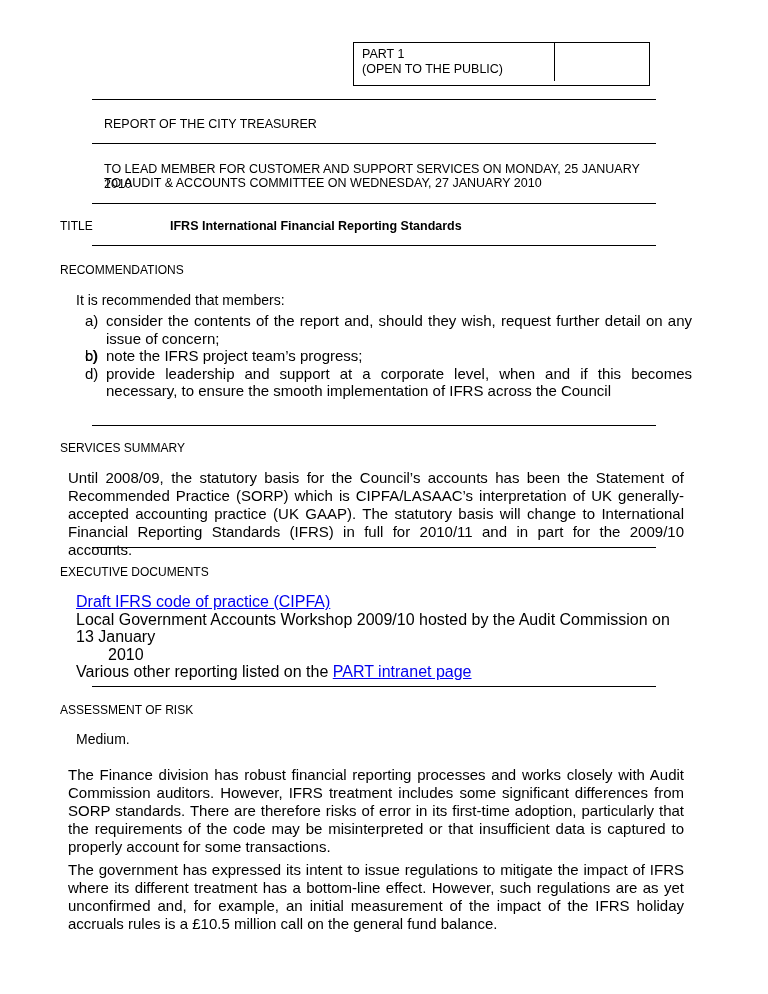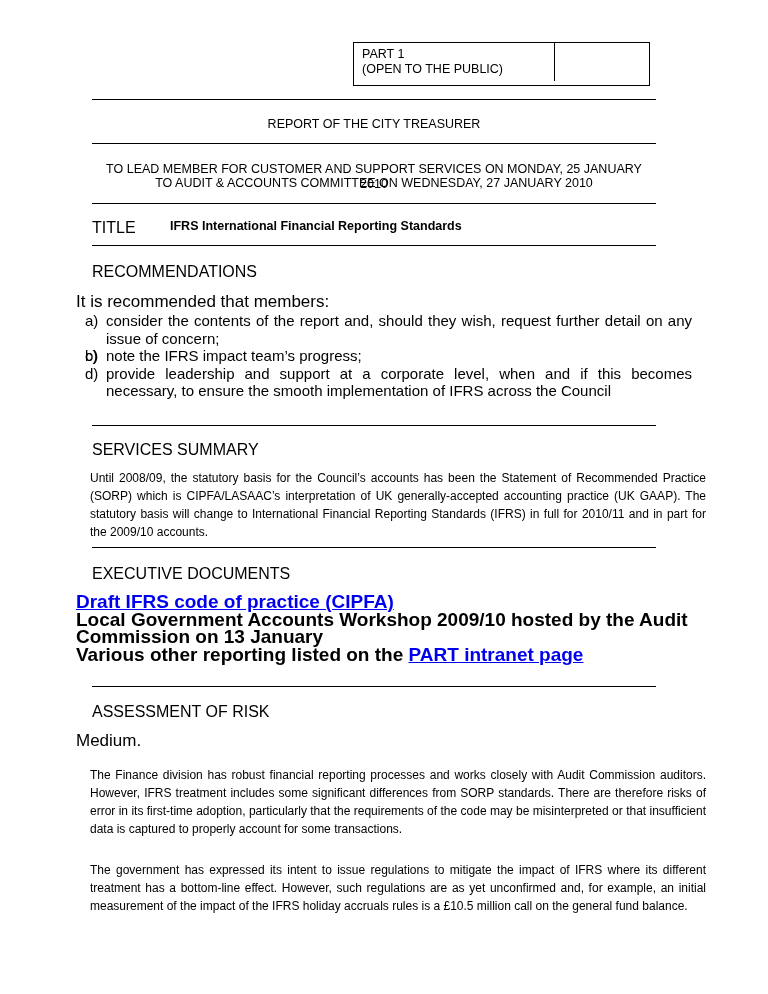--- a/index.html
+++ b/index.html
@@ -7,31 +7,31 @@
     width: 768px; height: 994px; position: relative; overflow: hidden;
     font-family: "Liberation Sans", sans-serif; color: #000; font-size: 13.5px;
   }
   .abs { position: absolute; flex-direction: column; }
   .hr { position: absolute; left: 92px; width: 564px; height: 0; border-top: 1.5px solid #000; }
 
   .partbox { left: 353px; top: 42px; width: 295px; height: 42px; border: 1px solid #000; display: flex; }
   .partbox .c1 { width: 201px; border-right: 1px solid #000; padding: 4px 8px; box-sizing: border-box; font-size: 12.5px; line-height: 15px; }
   .partbox .c2 { flex: 1; padding: 4px 8px; box-sizing: border-box; font-size: 12.5px; line-height: 15px; }
 
-  .center { left: 92px; width: 564px; text-align: center; font-size: 12.5px; line-height: 15px; }
-  .label { font-size: 16px; left: 92px; }
-  .body-text { left: 90px; width: 616px; font-size: 12px; line-height: 18px; text-align: justify; }
-  .lead { font-size: 17px; }
+  .center { left: 104px; width: 564px; font-size: 12.5px; line-height: 15px; }
+  .label { font-size: 12px; left: 60px; }
+  .body-text { left: 68px; width: 616px; font-size: 15px; line-height: 18px; text-align: justify; }
+  .lead { font-size: 14px; }
 
   ol.recs { position: absolute; left: 76px; top: 312px; width: 616px; margin: 0; padding: 0; list-style: none; font-size: 15px; line-height: 17.5px; }
   ol.recs li { position: relative; padding-left: 30px; text-align: justify; }
   ol.recs li .mk { position: absolute; left: 9px; top: 0; }
 
   a.link { color: #0000ee; text-decoration: underline; }
-  .bg { left: 76px; width: 616px; font-size: 19px; line-height: 17.5px; font-weight: bold; }
+  .bg { left: 76px; width: 616px; font-size: 16px; line-height: 17.5px; }
   .bg .indent { padding-left: 32px; }
 </style>
 </head>
 <body>
 
 <div class="abs partbox">
   <div class="c1">
     <div>PART 1</div>
     <div>(OPEN TO THE PUBLIC)</div>
   </div>
@@ -47,34 +47,35 @@
 <div class="abs label" style="top:219px">TITLE</div>
 <div class="abs" style="left:170px; top:219px; font-size:12.5px; font-weight:bold;">IFRS International Financial Reporting Standards</div>
 <div class="hr" style="top:245px"></div>
 
 <div class="abs label" style="top:263px">RECOMMENDATIONS</div>
 <div class="abs lead" style="left:76px; top:292px">It is recommended that members:</div>
 
 <ol class="recs">
   <li><span class="mk">a)</span><span>consider the contents of the report and, should they wish, request further detail on any issue of concern;</span></li>
   <li><span class="mk">b)</span></li>
-  <li><span class="mk">c)</span><span>note the IFRS impact team’s progress;</span></li>
+  <li><span class="mk">c)</span><span>note the IFRS project team’s progress;</span></li>
   <li><span class="mk">d)</span><span>provide leadership and support at a corporate level, when and if this becomes necessary, to ensure the smooth implementation of IFRS across the Council</span></li>
 </ol>
 
 <div class="hr" style="top:425px"></div>
 <div class="abs label" style="top:441px">SERVICES SUMMARY</div>
 <div class="abs body-text" style="top:469px">Until 2008/09, the statutory basis for the Council’s accounts has been the Statement of Recommended Practice (SORP) which is CIPFA/LASAAC’s interpretation of UK generally-accepted accounting practice (UK GAAP). The statutory basis will change to International Financial Reporting Standards (IFRS) in full for 2010/11 and in part for the 2009/10 accounts.</div>
 
 <div class="hr" style="top:547px"></div>
 <div class="abs label" style="top:565px">EXECUTIVE DOCUMENTS</div>
 
 <div class="abs bg" style="top:593px">
   <div><a class="link" href="#">Draft IFRS code of practice (CIPFA)</a></div>
   <div>Local Government Accounts Workshop 2009/10 hosted by the Audit Commission on 13 January</div>
+  <div class="indent">2010</div>
   <div><span>Various other reporting listed on the </span><a class="link" href="#">PART intranet page</a></div>
 </div>
 
 <div class="hr" style="top:686px"></div>
 <div class="abs label" style="top:703px">ASSESSMENT OF RISK</div>
 <div class="abs lead" style="left:76px; top:731px">Medium.</div>
 <div class="abs body-text" style="top:766px">The Finance division has robust financial reporting processes and works closely with Audit Commission auditors. However, IFRS treatment includes some significant differences from SORP standards. There are therefore risks of error in its first-time adoption, particularly that the requirements of the code may be misinterpreted or that insufficient data is captured to properly account for some transactions.</div>
 <div class="abs body-text" style="top:861px">The government has expressed its intent to issue regulations to mitigate the impact of IFRS where its different treatment has a bottom-line effect. However, such regulations are as yet unconfirmed and, for example, an initial measurement of the impact of the IFRS holiday accruals rules is a £10.5 million call on the general fund balance.</div>
 
 </body></html>

